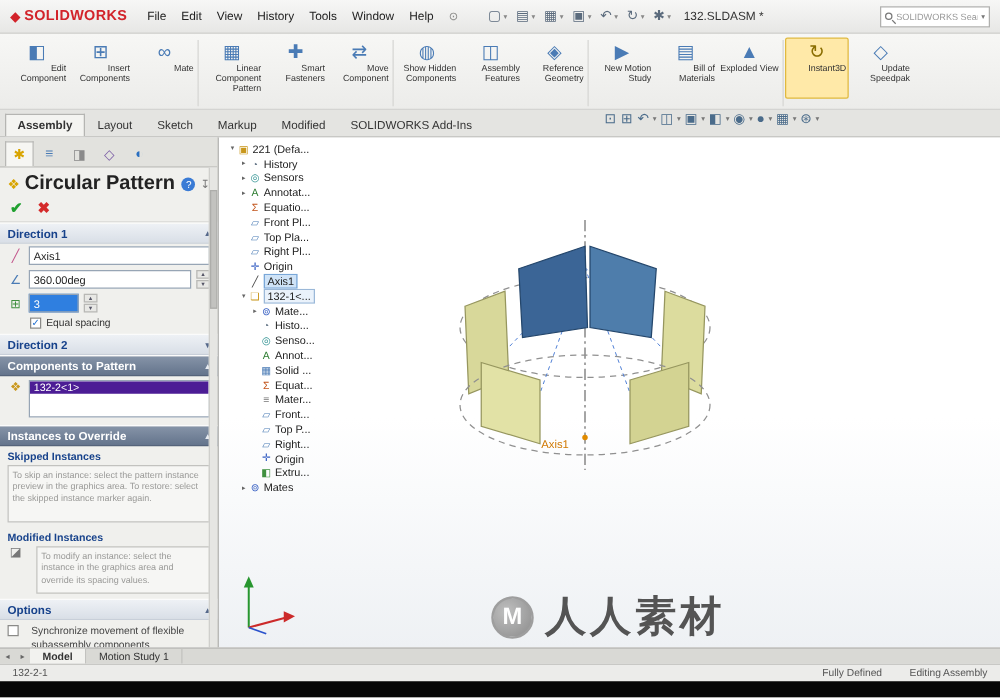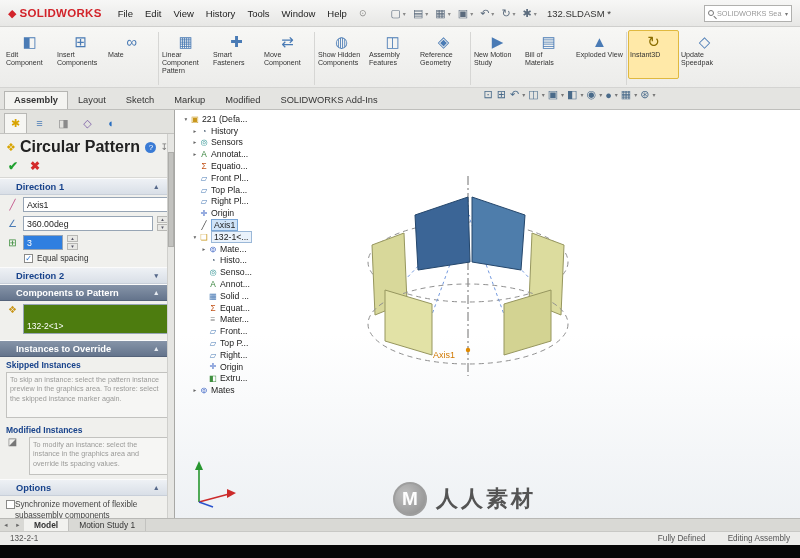--- a/index.html
+++ b/index.html
@@ -23,21 +23,21 @@
 .search-mag::after{content:"";position:absolute;width:4px;height:1.4px;background:#777;transform:rotate(45deg);left:4px;top:6px}
 .search-text{font-size:7.3px;color:#999;white-space:nowrap;overflow:hidden;flex:1}
 .search-caret{font-size:6px;color:#777}
 
 
 .ribbon{height:61px;background:linear-gradient(#f7f7f5,#ececea);display:flex;align-items:flex-start;padding:3px 2px 0 4px;border-bottom:1px solid #d4d4d2;overflow:hidden}
 .ribbon-btn{width:51px;display:flex;flex-direction:column;align-items:center;padding:2px 1px;border:1px solid transparent;border-radius:2px}
 .ribbon-btn.hl{background:#ffe9a8;border-color:#e0b93f}
 .rb-icon{font-size:15px;line-height:18px;color:#4a7bb5}
 .ribbon-btn.hl .rb-icon{color:#8a6d00}
-.rb-label{font-size:7.1px;line-height:1.15;text-align:left;color:#333;height:25px;overflow:hidden;width:100%}
+.rb-label{font-size:7.1px;line-height:1.15;text-align:right;color:#333;height:25px;overflow:hidden;width:100%}
 .rb-sep{width:1px;align-self:stretch;background:#d6d6d4;margin:2px 1px}
 
 
 .tabbar{height:22px;background:#e4e4e1;display:flex;align-items:flex-start;padding:0 4px;border-bottom:1px solid #bfbfbc}
 .cmdtabs{display:flex;height:100%;align-items:flex-end}
 .cmd-tab{padding:3px 9px 4px;font-size:9.3px;color:#333;border:1px solid transparent;border-bottom:none}
 .cmd-tab.active{background:#f4f4f1;border-color:#b5b5b2;font-weight:bold}
 .hud{display:flex;align-items:center;gap:2px;margin-left:95px;padding-bottom:3px}
 .hud-item{font-size:11px;color:#4a6b8a;padding:0 1px}
 .hud-caret{font-size:6px;color:#777}
@@ -53,59 +53,59 @@
 .panel-tab{width:23px;height:20px;display:flex;align-items:center;justify-content:center;font-size:11px}
 .panel-tab.active{background:#f6f6f3;border:1px solid #b8b8b5;border-bottom:none}
 .panel-title{display:flex;align-items:center;padding:4px 6px 2px;gap:4px}
 .pp-icon{color:#d8a400;font-size:11px}
 .panel-title .t{font-weight:bold;font-size:16px;color:#222;flex:1}
 .help-circle{width:11px;height:11px;border-radius:50%;background:#3a7bd5;color:#fff;font-size:8px;display:flex;align-items:center;justify-content:center;flex:none}
 .pin2{color:#777;font-size:9px}
 .okrow{display:flex;gap:12px;padding:1px 8px 4px;border-bottom:1px solid #d8d8d5}
 .ok{color:#1fa02f;font-size:12px;font-weight:bold}
 .cancel{color:#d42a2a;font-size:12px;font-weight:bold}
-.sec-h{height:17px;display:flex;align-items:center;padding:0 16px;background:linear-gradient(#eef1f5,#d9dfe7);border-top:1px solid #fbfbfb;border-bottom:1px solid #c8cfd9;color:#17428b;font-weight:bold;font-size:9.3px}
+.sec-h{height:17px;display:flex;align-items:center;padding:0 6px;background:linear-gradient(#eef1f5,#d9dfe7);border-top:1px solid #fbfbfb;border-bottom:1px solid #c8cfd9;color:#17428b;font-weight:bold;font-size:9.3px}
 .sec-h .chev{margin-left:auto;color:#55688a;font-size:7px}
 .sec-h.dark{background:linear-gradient(#8694a8,#64748c);color:#fff;border-bottom:1px solid #55637a}
 .sec-h.dark .chev{color:#e8ecf2}
 .prow{display:flex;align-items:center;gap:4px;padding:2px 6px}
 .picon{width:13px;text-align:center;font-size:10px;flex:none}
 .pfield{flex:1;height:15px;background:#fff;border:1px solid #97a5b5;font-size:8.8px;display:flex;align-items:center;padding:0 3px;color:#222;overflow:hidden}
 .pfield.sel{background:#2f7fe0;color:#fff}
 .spin{display:flex;flex-direction:column;width:11px;flex:none;gap:1px}
 .spin span{height:7px;font-size:4.5px;line-height:6px;text-align:center;color:#556;background:#e8e8e5;border:1px solid #b8b8b5}
 .chkrow{display:flex;align-items:flex-start;gap:4px;padding:2px 6px 4px 24px;font-size:8.2px;color:#333}
 .chk{width:9px;height:9px;border:1px solid #8a8a88;background:#fff;flex:none;font-size:8px;line-height:8px;color:#1f6fd0;text-align:center}
 .complist{display:flex;gap:4px;padding:3px 6px 6px;align-items:flex-start}
 .listbox{flex:1;background:#fff;border:1px solid #97a5b5;height:30px;overflow:hidden}
-.listbox .item.sel{background:#4d7c0f;color:#fff;font-size:8.5px;padding:16px 3px}
+.listbox .item.sel{background:#4c1d95;color:#fff;font-size:8.5px;padding:0 3px}
 .sublabel{font-size:8.5px;color:#17428b;padding:3px 6px 1px;font-weight:bold}
 .hintbox{margin:1px 6px 4px;background:#f6f6f4;border:1px solid #c2c2bf;padding:2px 3px;font-size:7.2px;line-height:1.3;color:#9a9a98;overflow:hidden;flex:1}
 .hintbox.tall{height:46px}
 .hintbox.mid{height:38px}
 .modwrap{display:flex;gap:4px;padding:0 0 0 6px;align-items:flex-start}
-.optrow{display:flex;align-items:flex-start;gap:0;padding:4px 6px;font-size:8.2px;color:#444;line-height:1.3}
+.optrow{display:flex;align-items:flex-start;gap:10px;padding:4px 6px;font-size:8.2px;color:#444;line-height:1.3}
 .panel-scroll{position:absolute;right:0;top:24px;bottom:0;width:7px;background:#e6e6e3;border-left:1px solid #cfcfcc}
 .panel-scroll .thumb{position:absolute;top:18px;left:0;right:0;height:95px;background:#c2c2bf;border:1px solid #adadaa}
 
 
 .tree{position:absolute;left:5px;top:3px;width:112px;font-size:8.7px;z-index:5}
 .tree-row{display:flex;align-items:center;height:11.8px;white-space:nowrap;overflow:hidden}
 .tree-arrow{width:8px;font-size:5.5px;color:#666;flex:none;text-align:center}
 .tree-icon{width:10px;font-size:8.3px;flex:none;text-align:center;margin-right:2px;line-height:1}
 .tree-label{color:#222}
 .tree-row.sel .tree-label{background:#cfe3f7;border:1px solid #7aa7d8;padding:0 2px}
 .tree-row.boxed .tree-label{background:#eaf2fb;border:1px solid #9bb8d8;padding:0 2px}
 
 
 .axis-label{position:absolute;left:258px;top:240px;color:#d07800;font-size:9px;z-index:4}
 .triad{position:absolute;left:8px;bottom:8px;z-index:4}
 .watermark{position:absolute;left:218px;bottom:2px;display:flex;align-items:center;gap:9px;z-index:6;opacity:.95}
 .wm-logo{width:34px;height:34px;border-radius:50%;background:radial-gradient(circle at 35% 35%,#bdbdbd,#878787);color:#fff;font-weight:bold;font-size:19px;display:flex;align-items:center;justify-content:center;border:2px solid #9a9a9a}
-.wm-text{font-size:22px;font-weight:bold;color:#4c4c4c;letter-spacing:3px;font-family:"DejaVu Sans",sans-serif}
+.wm-text{font-size:33px;font-weight:bold;color:#4c4c4c;letter-spacing:3px;font-family:"DejaVu Sans",sans-serif}
 
 
 .bottom-tabs{position:absolute;left:0;right:0;bottom:27px;height:13px;background:#d9d9d5;border-top:1px solid #b8b8b5;display:flex;align-items:stretch;font-size:8.4px}
 .bt-scroll{width:12px;display:flex;align-items:center;justify-content:center;color:#666;font-size:6.5px}
 .bt-tab{padding:0 10px;display:flex;align-items:center;color:#333;border-right:1px solid #c2c2bf}
 .bt-tab.active{background:#f2f2ef;font-weight:bold}
 .statusbar{position:absolute;left:0;right:0;bottom:13px;height:14px;background:#ececea;border-top:1px solid #c8c8c5;display:flex;align-items:center;padding:0 10px;font-size:8.2px;color:#555}
 .sb-right{margin-left:auto;display:flex;gap:22px}
 .bottom-black{position:absolute;left:0;right:0;bottom:0;height:13px;background:#070707}
 </style>

